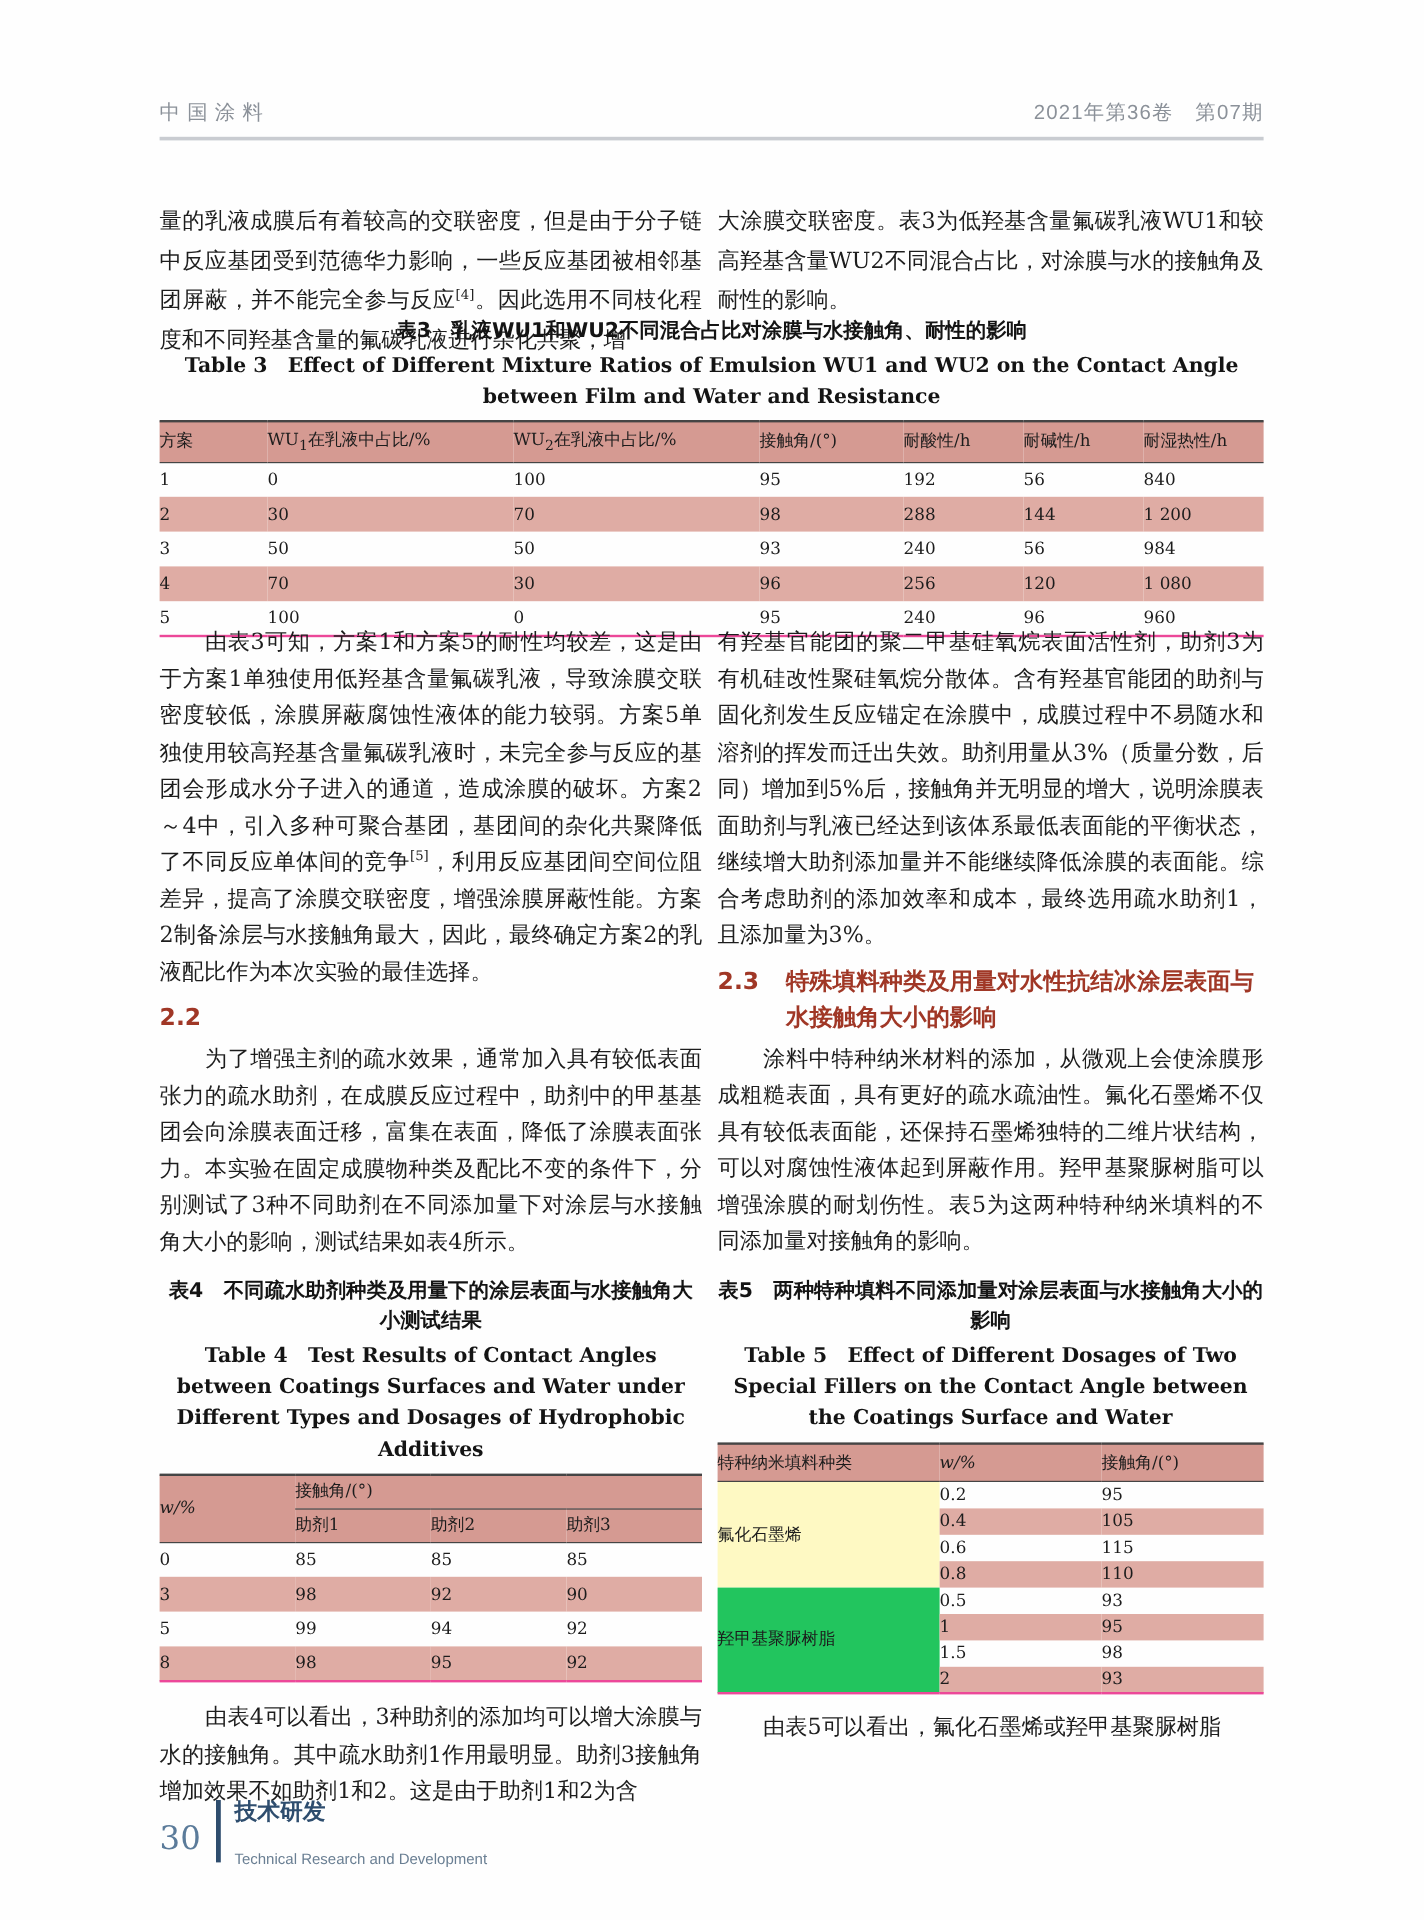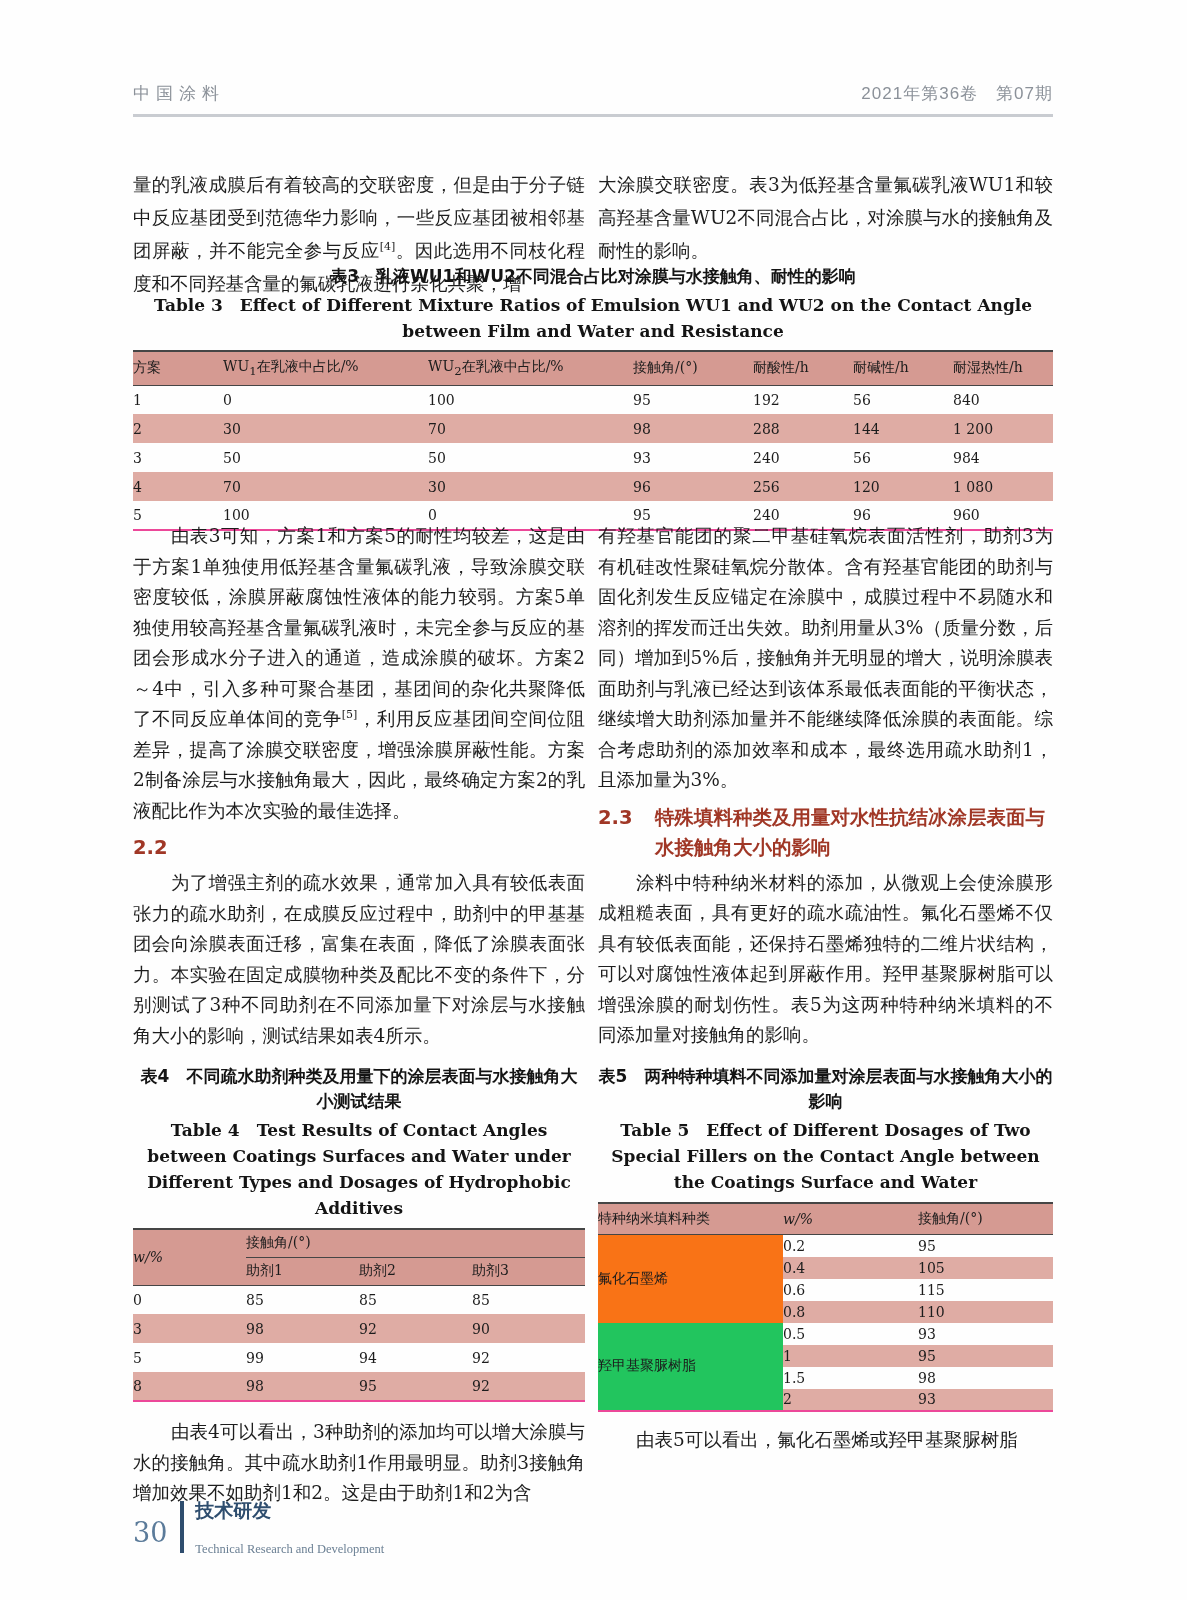--- a/index.html
+++ b/index.html
@@ -53,21 +53,21 @@
   
   .data-table {
     width:100%; margin-top:7px; border-collapse:collapse; table-layout:fixed;
     border-top:2px solid #454545; border-bottom:2px solid #ec4899;
     font-family:"DejaVu Serif","Liberation Serif",serif;
     font-size:14px; color:#1c1c1c; text-align:left;
   }
   .data-table thead { border-bottom:1px solid #454545; }
   .data-table th { background:#d59a92; font-weight:normal; }
   .data-table tr.alt td, .data-table td.alt { background:#dfaca4; }
-  .data-table td.group-label { background:#f97316; }
+  .data-table td.group-label { background:#fef9c3; }
   .data-table td.group-label.alt { background:#22c55e; }
   #table3 { margin-top:6px; }
   #table3 th { height:34px; }
   #table3 td { height:29px; }
   #table4 th { height:28px; }
   #table4 td { height:29px; }
   #table5 th { height:32px; }
   #table5 td { height:22px; }
   .span-th { border-bottom:1px solid #454545; }
   .italic-w { font-style:italic; }
@@ -80,21 +80,21 @@
     font-size:27px; color:#5b7b9a; margin-right:13px; margin-top:12px;
     font-family:"DejaVu Serif","Liberation Serif",serif;
   }
   .footer-bar { width:4px; height:52px; background:#2e4d6e; margin-right:11px; }
   .footer-cn {
     font-size:19px; font-weight:bold; color:#2e4d6e; line-height:28px;
     font-family:"DejaVu Sans","Liberation Sans",sans-serif;
   }
   .footer-en {
     font-size:12.5px; color:#6a7f93; margin-top:18px;
-    font-family:Liberation Serif, serif;
+    font-family:Liberation Sans, sans-serif;
   }
 </style>
 </head>
 <body>
 
 <div class="page">
 
   <div class="page-header">
     <span class="journal-name">中国涂料</span>
     <span class="issue-info">2021年第36卷　第07期</span>

